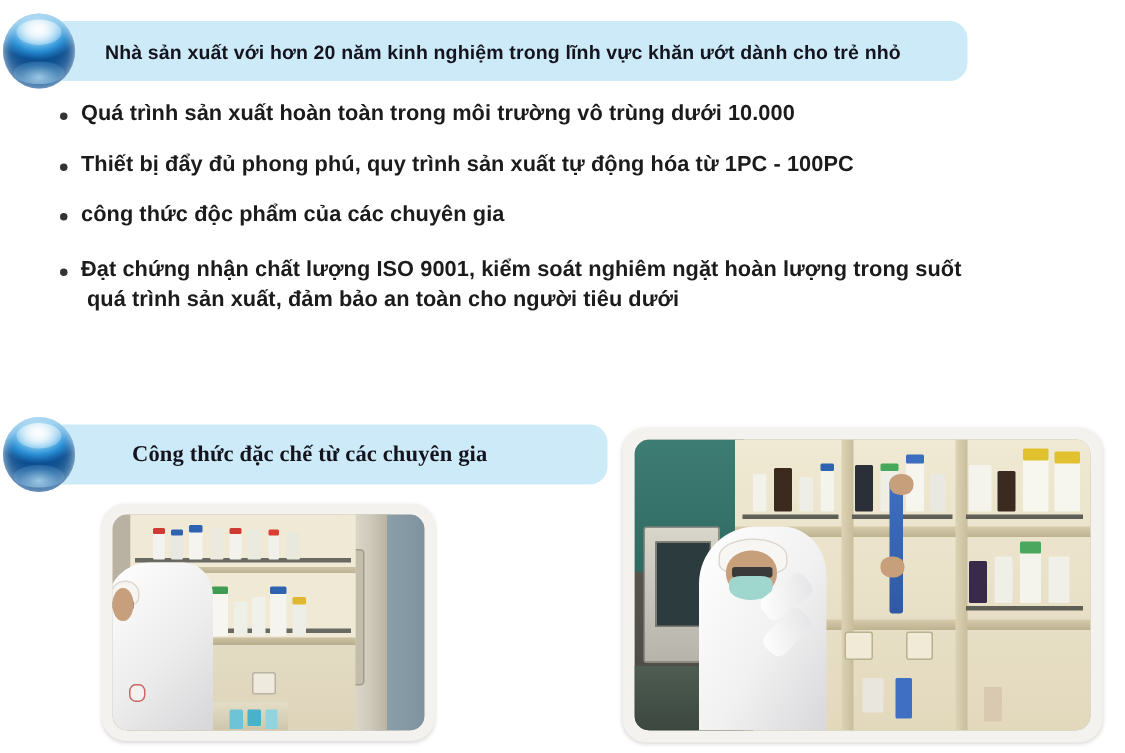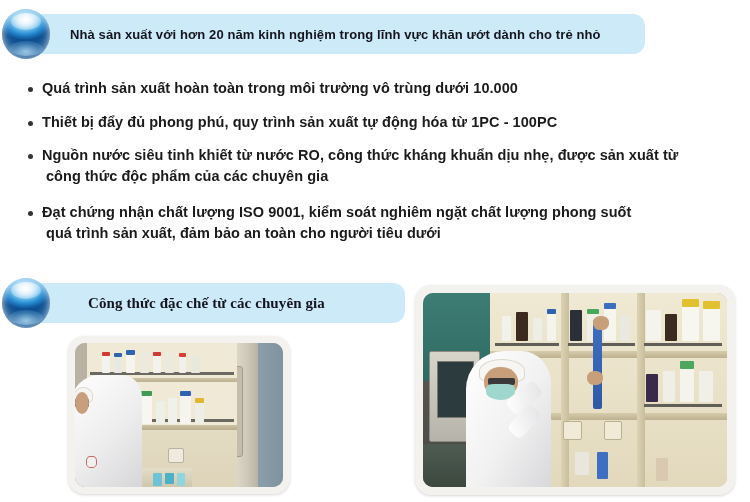--- a/index.html
+++ b/index.html
@@ -103,24 +103,23 @@
     white-space: nowrap;
   }
   #banner-2 .ribbon-text {
     font-size: 15px;
     padding-left: 18px;
   }
 
   
   .bullets {
     position: absolute;
-    left: 28px;
+    left: 40px;
     top: 66px;
     width: 700px;
-    margin-top: 12px;
   }
   .bullet-item {
     display: flex;
     align-items: flex-start;
     color: #1b1b1b;
     font-size: 14.5px;
     font-weight: bold;
     line-height: 1.42;
     letter-spacing: 0.05px;
   }
@@ -340,31 +339,30 @@
       <span class="bullet-text">
         <span class="bullet-line">Thiết bị đẩy đủ phong phú, quy trình sản xuất tự động hóa từ 1PC - 100PC</span>
       </span>
     </div>
 
     <div class="gap-sm"></div>
 
     <div class="bullet-item">
       <span class="bullet-dot"></span>
       <span class="bullet-text">
-        <span class="bullet-line">Nguồn nước siêu tinh khiết từ nước RO, công thức kháng khuẩn dịu nhẹ, được sản xuất từ</span>
         <span class="bullet-line">công thức độc phẩm của các chuyên gia</span>
       </span>
     </div>
 
     <div class="gap-md"></div>
 
     <div class="bullet-item">
       <span class="bullet-dot"></span>
       <span class="bullet-text">
-        <span class="bullet-line">Đạt chứng nhận chất lượng ISO 9001, kiểm soát nghiêm ngặt chất lượng phong suốt</span>
+        <span class="bullet-line">Đạt chứng nhận chất lượng ISO 9001, kiểm soát nghiêm ngặt hoàn lượng trong suốt</span>
         <span class="bullet-line">quá trình sản xuất, đảm bảo an toàn cho người tiêu dưới</span>
       </span>
     </div>
 
     <div class="gap-md"></div>
 
 
   </div>
 
   <div class="banner" id="banner-2">

